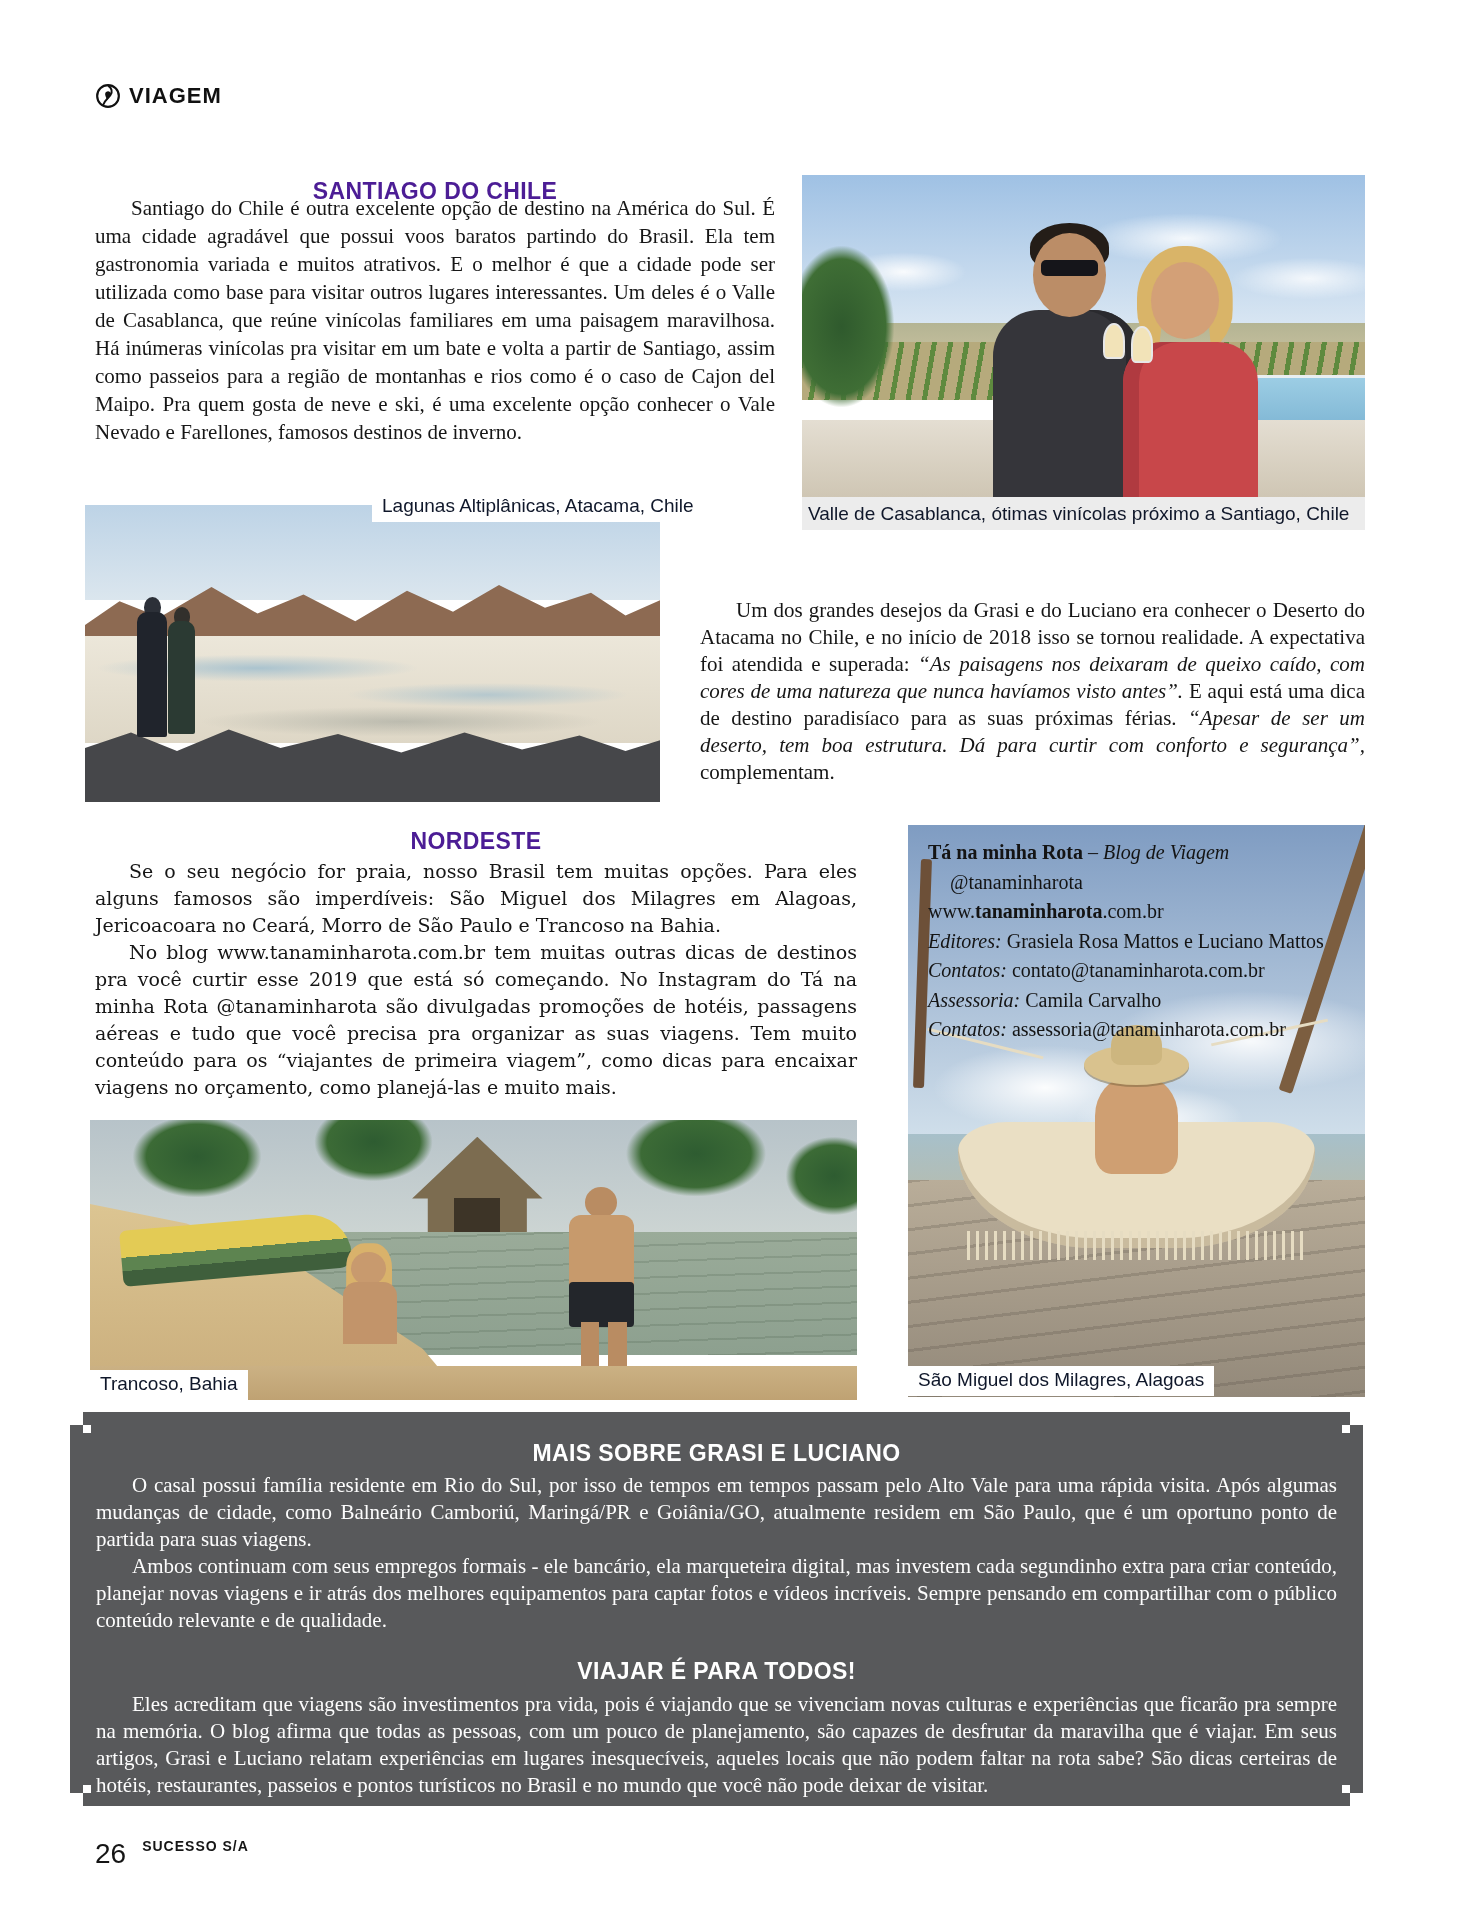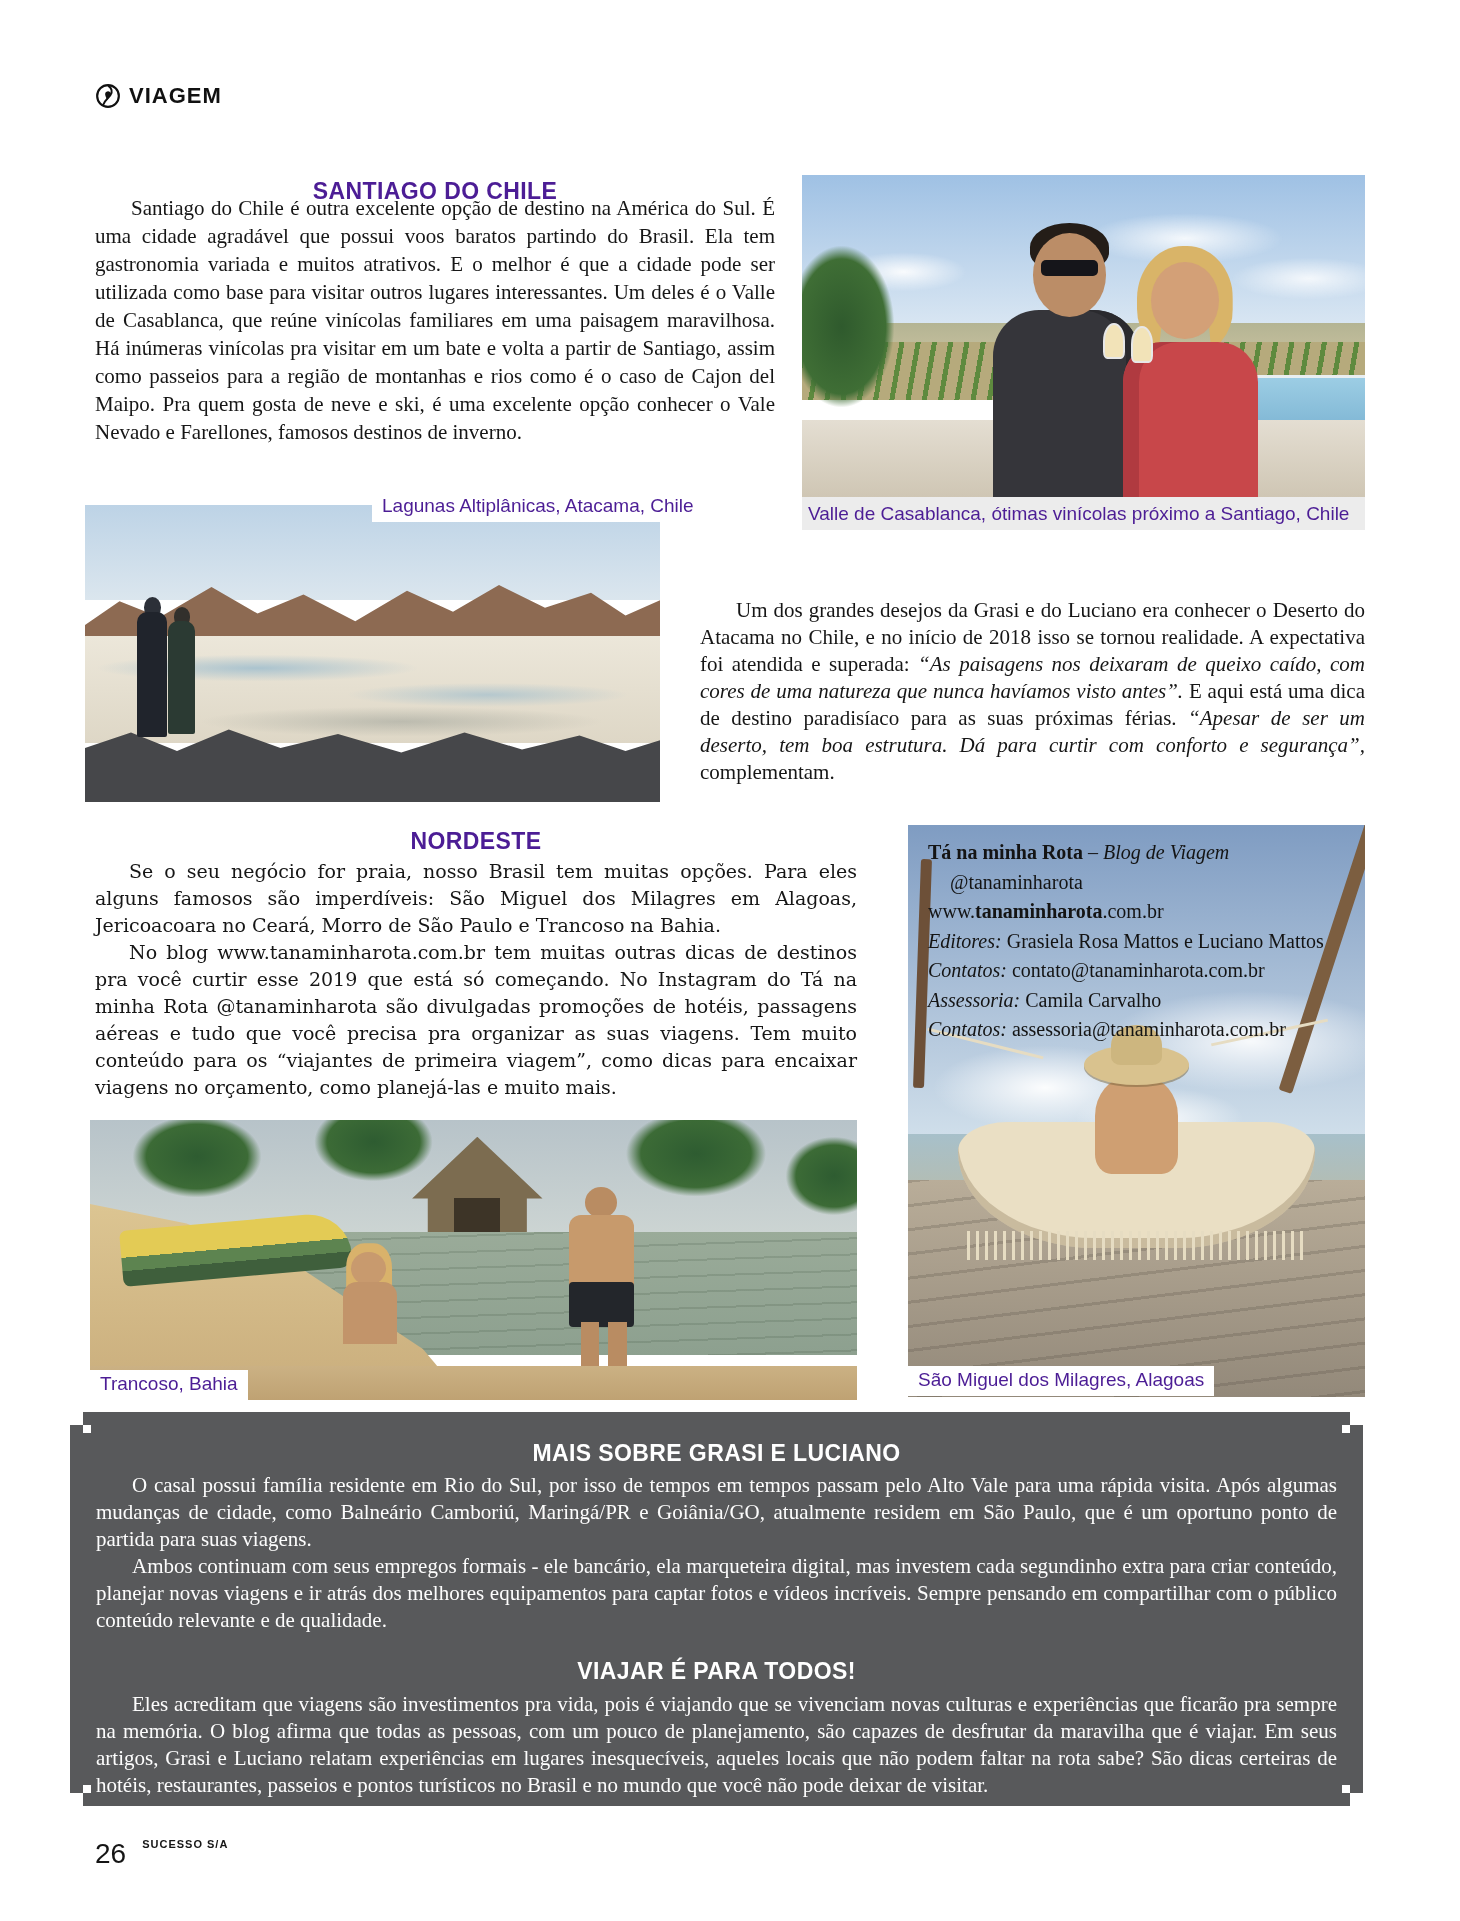--- a/index.html
+++ b/index.html
@@ -17,21 +17,21 @@
         letter-spacing:.4px;color:#4c1d95;text-align:center;}
   .body-serif{font-size:21px;line-height:28px;text-align:justify;}
   .body-serif .ind{display:block;text-indent:36px;}
   .atacama-text{font-size:21px;line-height:27px;text-align:justify;text-indent:36px;}
   .nordeste-text{font-family:"DejaVu Serif",serif;font-size:19px;line-height:27px;text-align:justify;}
   .nordeste-text p{margin:0;text-indent:34px;}
   .it{font-style:italic;}
   .bd{font-weight:700;}
 
   
-  .cap{font-family:"Liberation Sans",sans-serif;font-size:19px;color:#4c1d95;white-space:nowrap;}
+  .cap{font-family:"Liberation Sans",sans-serif;font-size:19px;color:#0f172a;white-space:nowrap;}
   .capbox{background:#ffffff;padding:3px 10px 5px 10px;line-height:22px;}
 
   
   .photo{position:absolute;overflow:hidden;}
   .layer{position:absolute;}
 
   
   .pv-sky{left:0;top:0;right:0;height:52%;
      background:
        radial-gradient(90px 28px at 18% 58%, rgba(255,255,255,.9), rgba(255,255,255,0) 70%),
@@ -149,21 +149,21 @@
   .notch{position:absolute;width:15px;height:15px;background:#ffffff;}
   .notch::after{content:"";position:absolute;width:8px;height:8px;background:#ffffff;}
   .notch.tl{left:-2px;top:-2px;}   .notch.tl::after{right:-8px;bottom:-8px;}
   .notch.tr{right:-2px;top:-2px;}  .notch.tr::after{left:-8px;bottom:-8px;}
   .notch.bl{left:-2px;bottom:-2px;}.notch.bl::after{right:-8px;top:-8px;}
   .notch.br{right:-2px;bottom:-2px;}.notch.br::after{left:-8px;top:-8px;}
 
   
   .footer{position:absolute;left:95px;top:1838px;display:flex;align-items:flex-start;gap:16px;}
   .pageno{font-family:"Liberation Sans",sans-serif;font-size:28px;font-weight:400;color:#151515;}
-  .mag{font-family:"Liberation Sans",sans-serif;font-size:11px;font-weight:700;letter-spacing:1px;color:#151515;}
+  .mag{font-family:"Liberation Sans",sans-serif;font-size:14px;font-weight:700;letter-spacing:1px;color:#151515;}
 </style>
 </head>
 <body>
 
 <div class="page">
 
   <div class="kicker">
     <span style="display:inline-flex;">
       <svg width="26" height="26" viewBox="0 0 24 24">
         <circle cx="12" cy="12" r="10" fill="none" stroke="#111" stroke-width="2"></circle>

